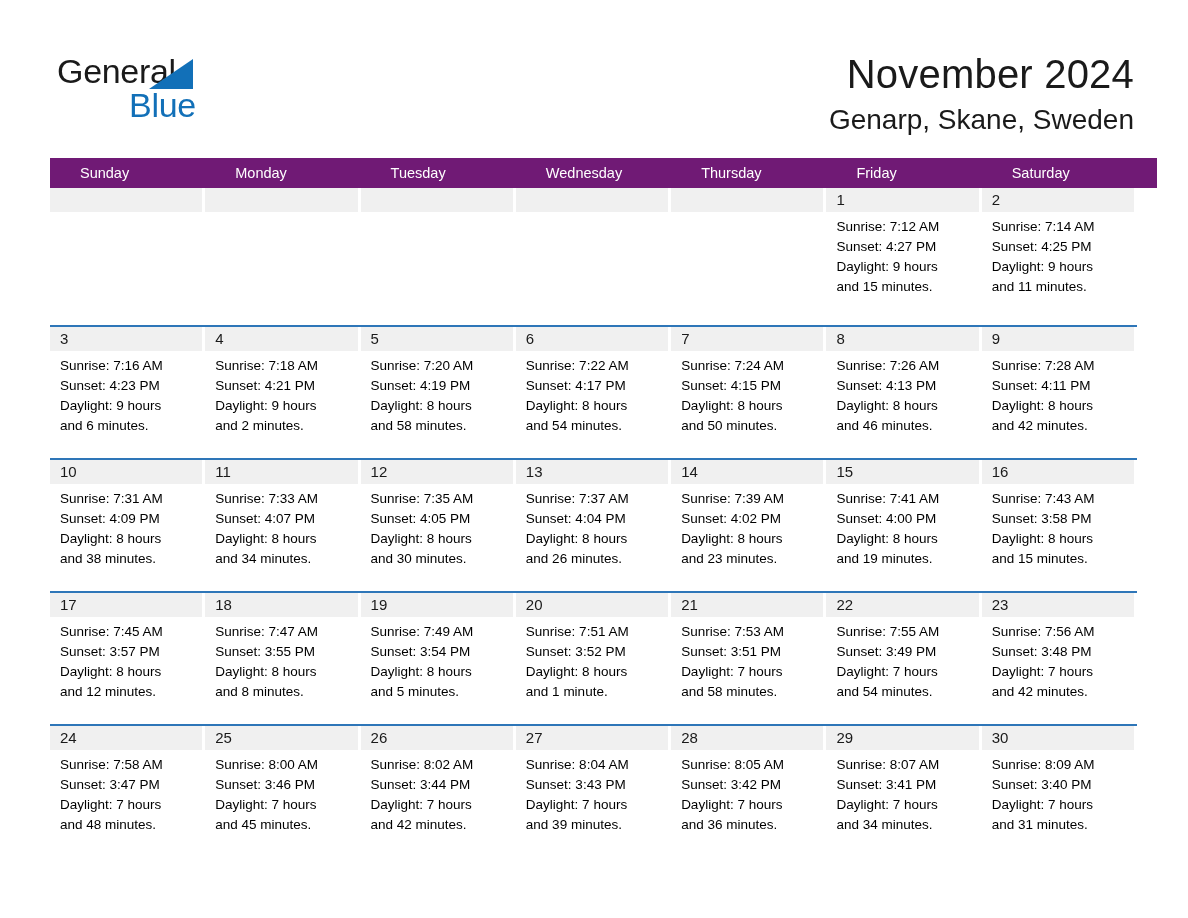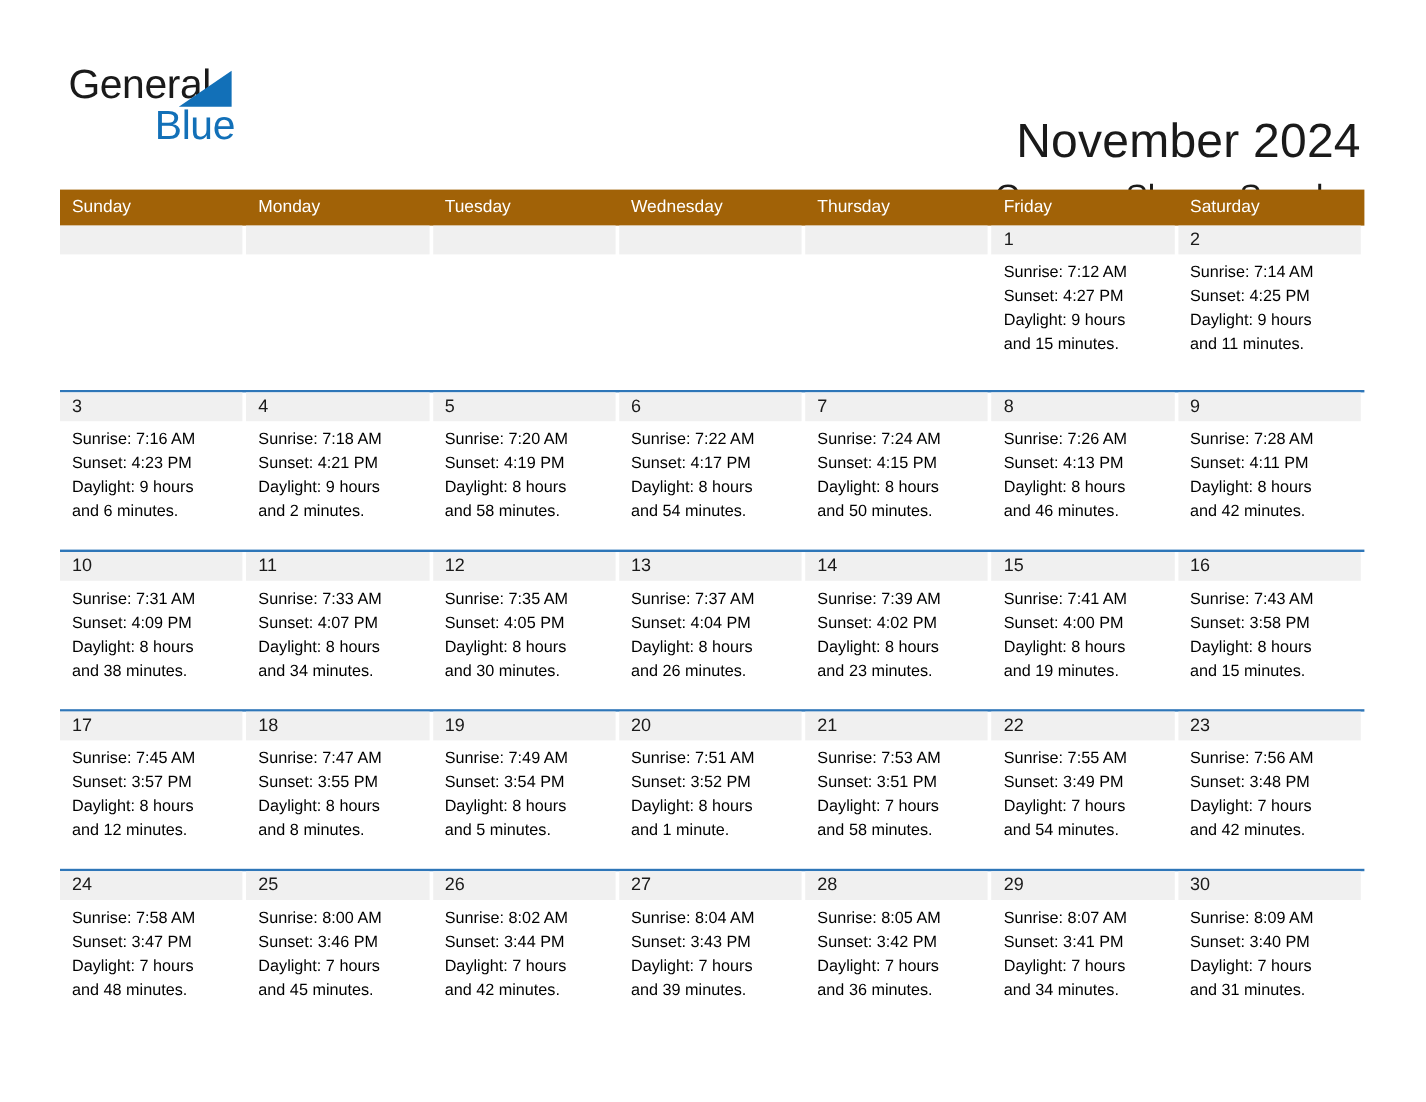--- a/index.html
+++ b/index.html
@@ -73,43 +73,43 @@
     right: 54px;
     top: 50px;
     text-align: right;
   }
   .cal-title {
     font-size: 40px;
     line-height: 48px;
     color: #1a1a1a;
     font-weight: 400;
     letter-spacing: 0.2px;
-    margin-top: 44px;
   }
   .cal-subtitle {
     margin-top: 8px;
     font-size: 28px;
     line-height: 28px;
     color: #1a1a1a;
     font-weight: 400;
   }
 
   
   .calendar {
     position: absolute;
     left: 50px;
     top: 158px;
     width: 1087px;
   }
 
   .weekday-row {
     display: flex;
     width: 100%;
-    background: #a16207;
+    background: #701a75;
     height: 30px;
+    padding-left: 20px;
   }
   .weekday-cell {
     flex: 1 1 0;
     min-width: 0;
     color: #ffffff;
     font-size: 14.5px;
     line-height: 30px;
     padding-left: 10px;
     box-sizing: border-box;
     white-space: nowrap;

